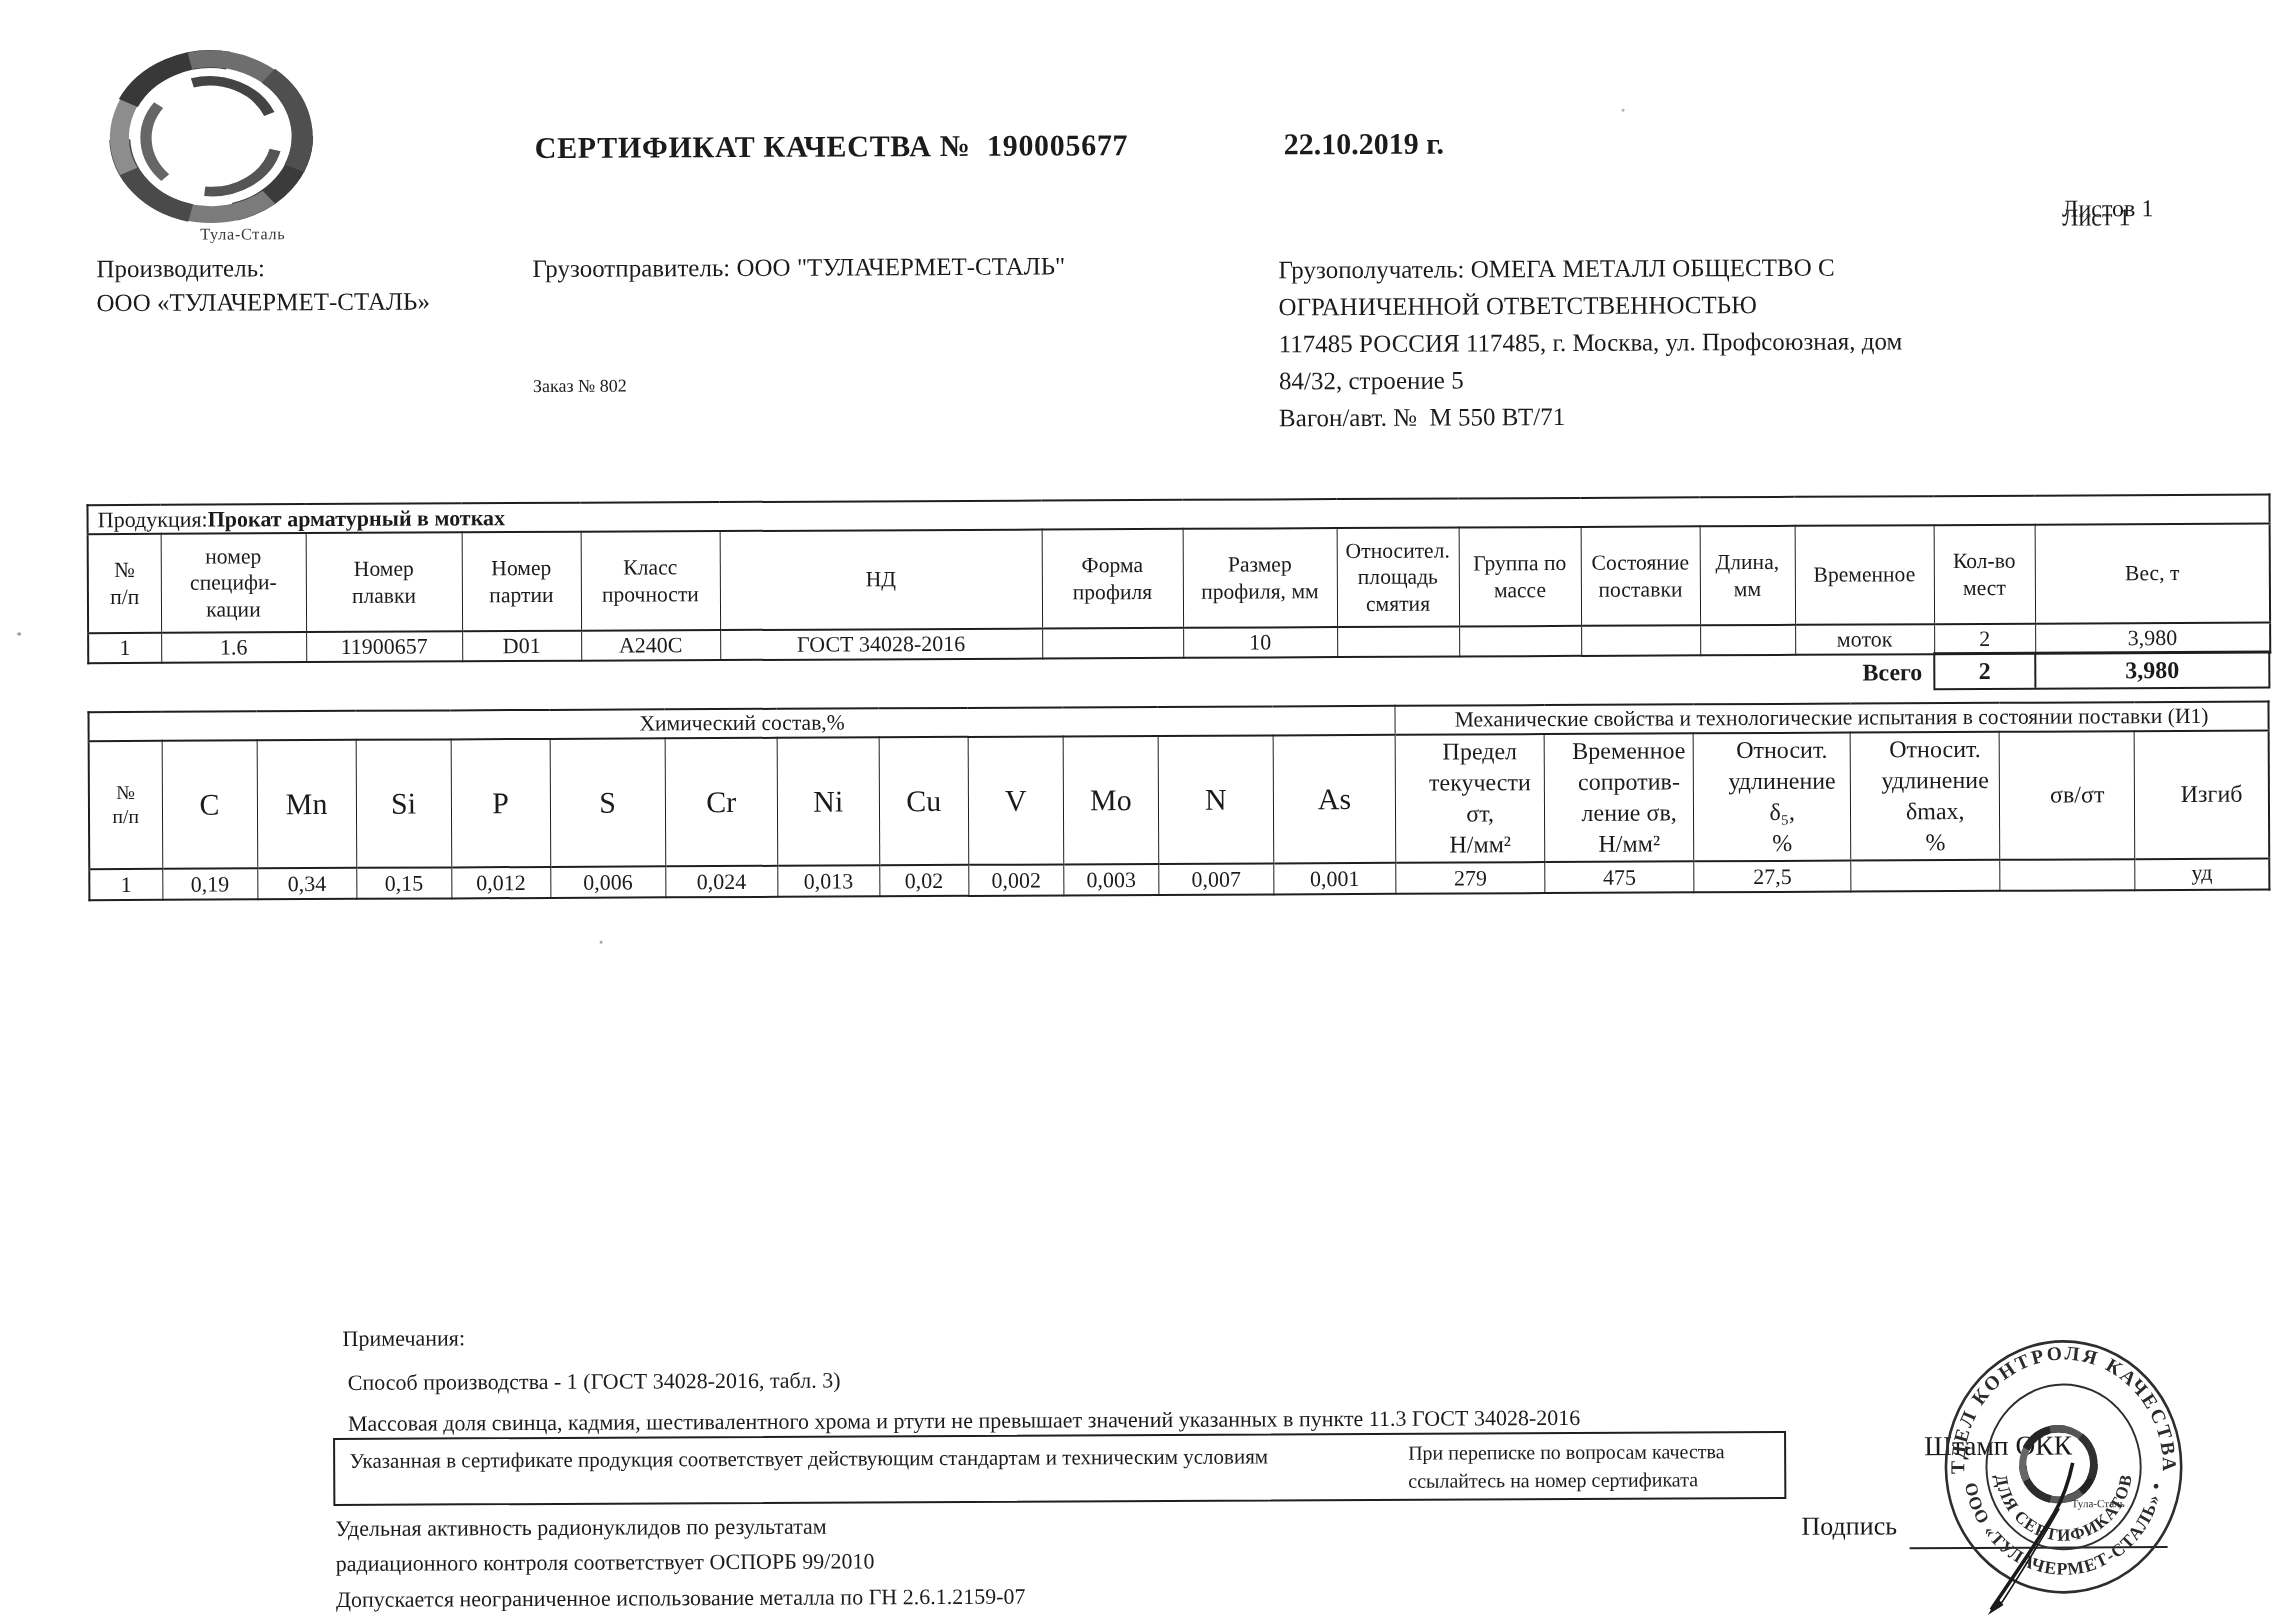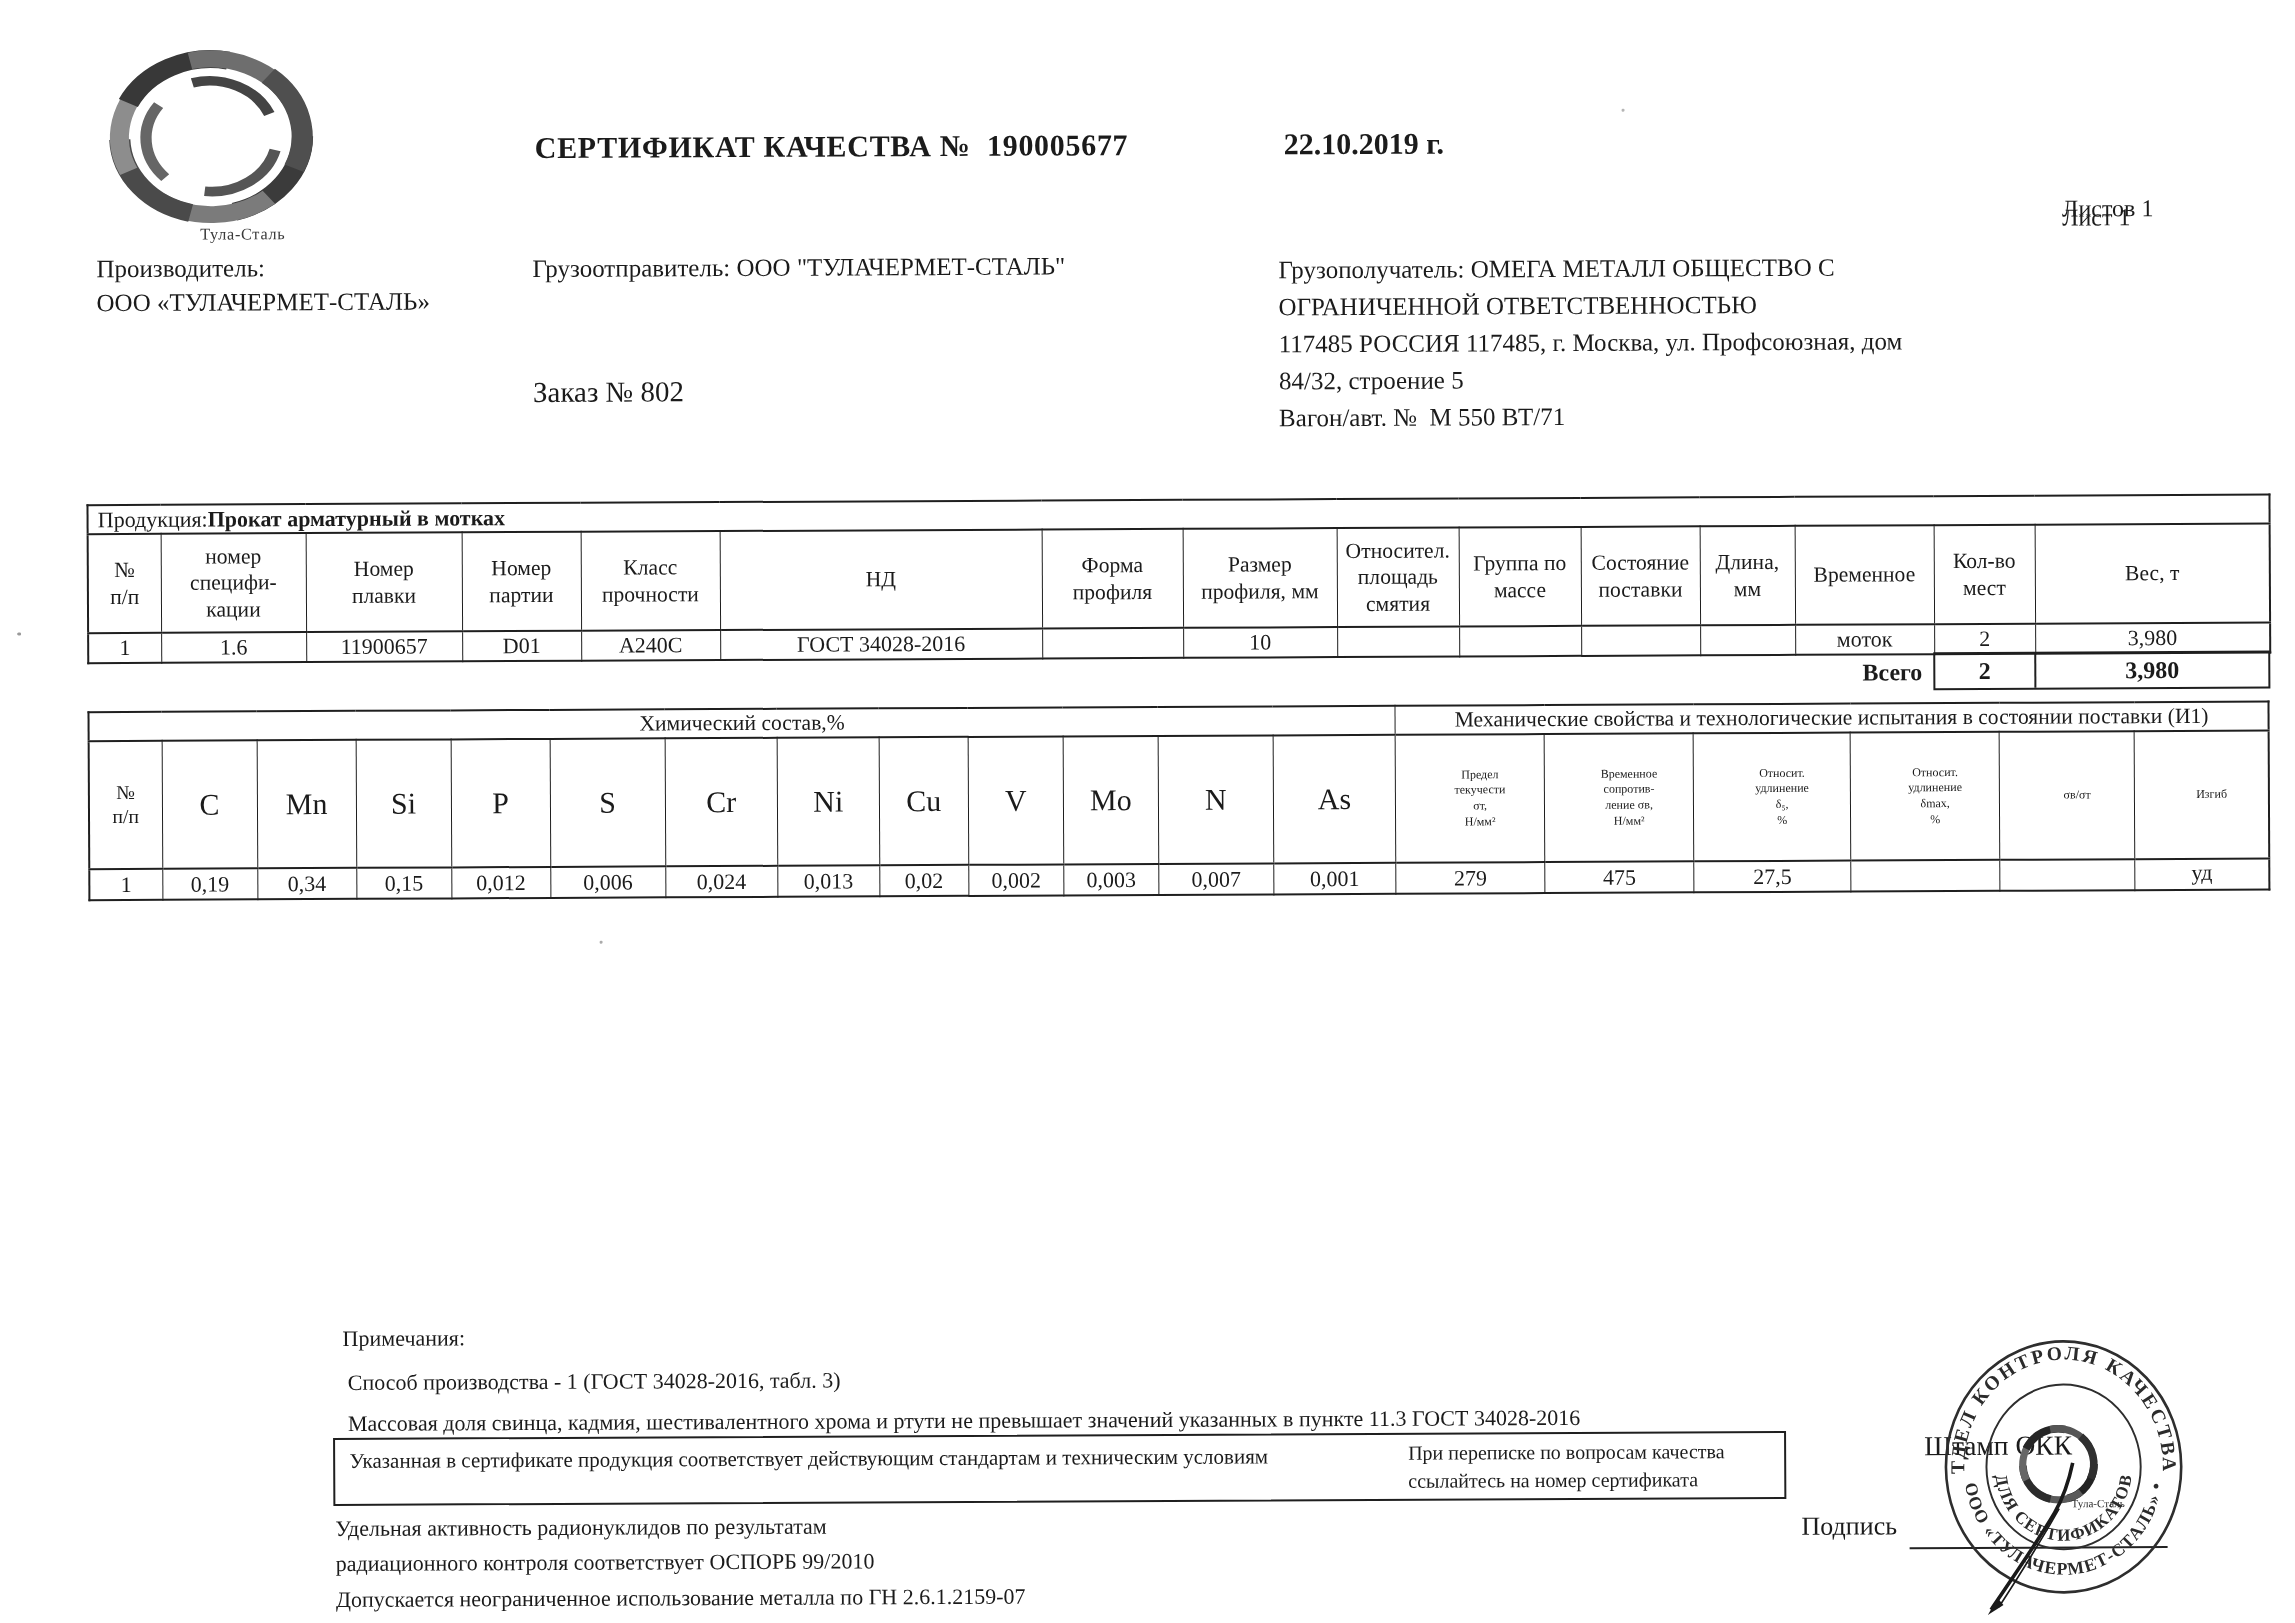--- a/index.html
+++ b/index.html
@@ -11,21 +11,21 @@
   .pre{white-space:pre-line;}
   table.doc-t{border-collapse:collapse;table-layout:fixed;border:2.6px solid #1f1f1f;}
   table.doc-t td{border:1.3px solid #1f1f1f;text-align:center;vertical-align:middle;padding:0 3.9px;box-sizing:border-box;}
   tr.prod td{border-bottom:2px solid #1f1f1f;text-align:left;font-size:22px;height:29px;padding-left:9.2px;}
   tr.head1 td{font-size:21.6px;line-height:1.22;height:99px;border-bottom:2px solid #1f1f1f;}
   tr.data1 td{font-size:22px;height:30px;}
   tr.titles td{font-size:21.6px;height:29px;border-bottom:2px solid #1f1f1f;}
   tr.head2 td{height:128px;border-bottom:2px solid #1f1f1f;}
   tr.head2 td.el{font-size:30px;}
   tr.head2 td.no{font-size:19.6px;line-height:1.25;}
-  tr.head2 td.mech{font-size:12px;line-height:1.3;padding-left:24px;}
+  tr.head2 td.mech{font-size:24px;line-height:1.3;padding-left:24px;}
   tr.data2 td{font-size:22px;height:31px;}
   .total-box{display:flex;border:2.6px solid #1f1f1f;box-sizing:border-box;}
   .total-box .cell{font-size:24px;font-weight:bold;display:flex;align-items:center;justify-content:center;}
   .noteline{font-size:22px;}
   .sig-line{border-top:2px solid #222;}
 </style>
 </head>
 <body>
 
 <div class="tilt">
@@ -49,21 +49,21 @@
   <div class="abs" style="left:99px;top:250px;font-size:25px;text-align:right;">Производитель:</div>
   <div class="abs" style="left:99px;top:284px;font-size:25px;">ООО «ТУЛАЧЕРМЕТ-СТАЛЬ»</div>
 
   <div class="abs b" style="left:538px;top:128px;font-size:30px;letter-spacing:0.7px;">СЕРТИФИКАТ КАЧЕСТВА №&nbsp; 190005677</div>
   <div class="abs b" style="left:1287px;top:128px;font-size:30px;">22.10.2019 г.</div>
 
   <div class="abs" style="left:2065px;top:163px;font-size:24px;margin-top:46px;">Лист 1</div>
   <div class="abs" style="left:2065px;top:200px;font-size:24px;">Листов 1</div>
 
   <div class="abs" style="left:535px;top:252px;font-size:25px;">Грузоотправитель: ООО "ТУЛАЧЕРМЕТ-СТАЛЬ"</div>
-  <div class="abs" style="left:535px;top:373px;font-size:29px;text-align:right;">Заказ № 802</div>
+  <div class="abs" style="left:535px;top:373px;font-size:18px;text-align:right;">Заказ № 802</div>
 
   <div class="abs" style="left:1281px;top:252px;width:916px;font-size:25px;line-height:37px;">
     <div>Грузополучатель: ОМЕГА МЕТАЛЛ ОБЩЕСТВО С</div>
     <div>ОГРАНИЧЕННОЙ ОТВЕТСТВЕННОСТЬЮ</div>
     <div>117485 РОССИЯ 117485, г. Москва, ул. Профсоюзная, дом</div>
     <div>84/32, строение 5</div>
     <div>Вагон/авт. №&nbsp; М 550 ВТ/71</div>
   </div>
 
   <table class="doc-t abs" style="left:88px;top:499px;width:2182px;">

